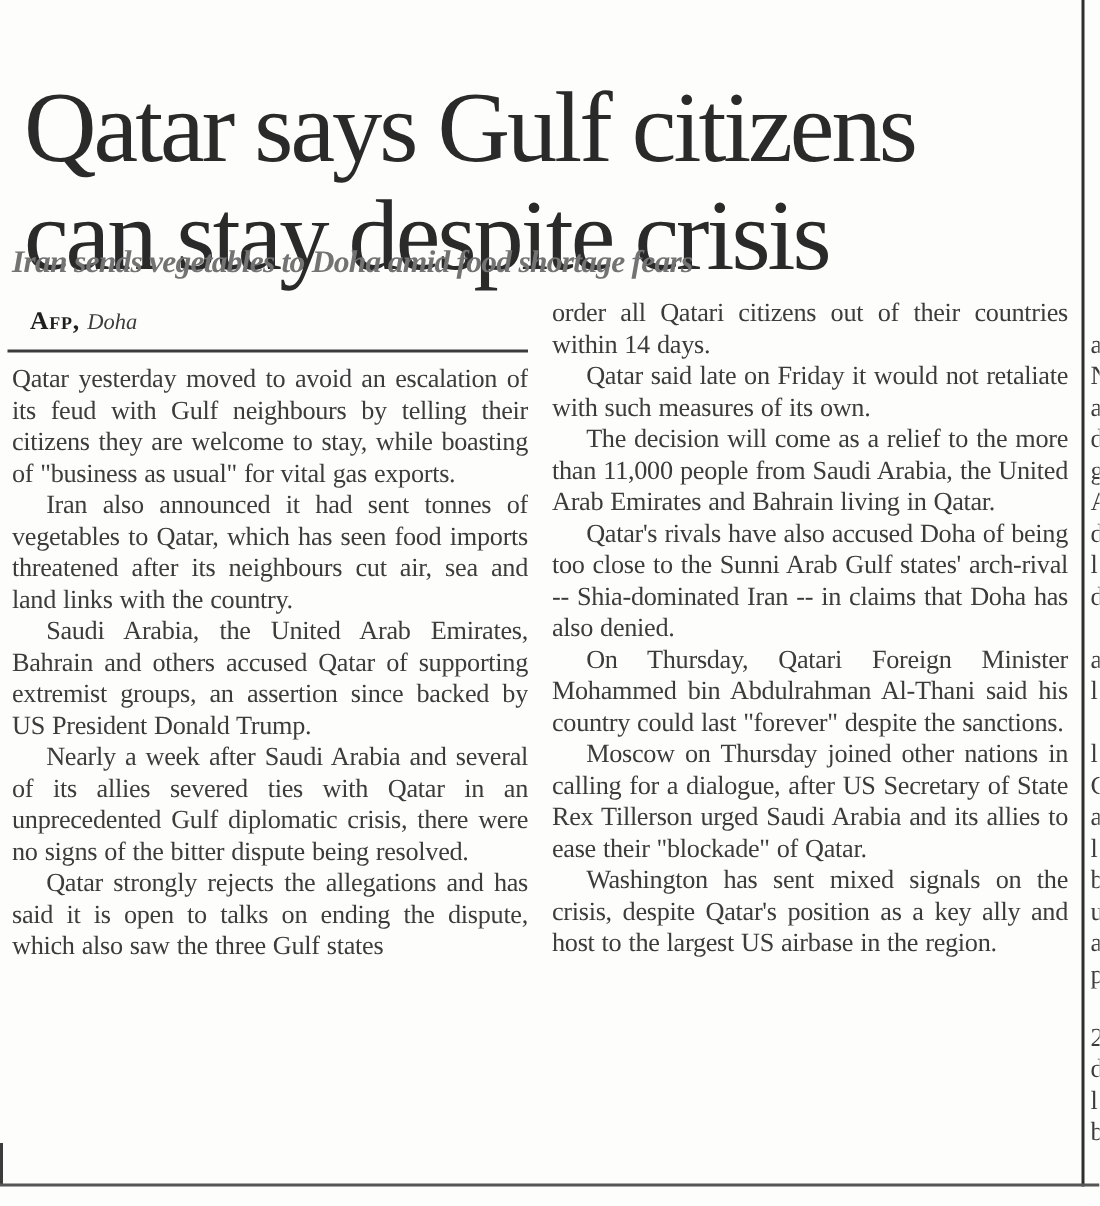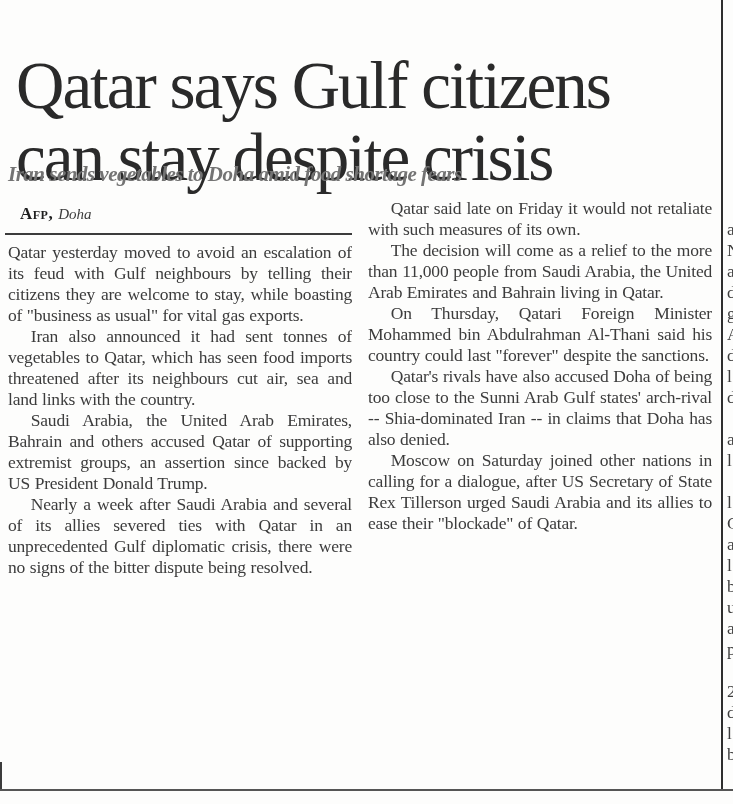--- a/index.html
+++ b/index.html
@@ -100,28 +100,31 @@
     <span class="agency">Afp,</span><span class="location">Doha</span>
   </div>
 
   <div class="byline-rule"></div>
 
   <div class="col col-left">
     <p class="no-indent">Qatar yesterday moved to avoid an escalation of its feud with Gulf neighbours by telling their citizens they are welcome to stay, while boasting of "business as usual" for vital gas exports.</p>
     <p>Iran also announced it had sent tonnes of vegetables to Qatar, which has seen food imports threatened after its neighbours cut air, sea and land links with the country.</p>
     <p>Saudi Arabia, the United Arab Emirates, Bahrain and others accused Qatar of supporting extremist groups, an assertion since backed by US President Donald Trump.</p>
     <p>Nearly a week after Saudi Arabia and several of its allies severed ties with Qatar in an unprecedented Gulf diplomatic crisis, there were no signs of the bitter dispute being resolved.</p>
+    <p>Qatar strongly rejects the allegations and has said it is open to talks on ending the dispute, which also saw the three Gulf states</p>
   </div>
 
   <div class="col col-middle">
+    <p class="no-indent">order all Qatari citizens out of their countries within 14 days.</p>
     <p>Qatar said late on Friday it would not retaliate with such measures of its own.</p>
     <p>The decision will come as a relief to the more than 11,000 people from Saudi Arabia, the United Arab Emirates and Bahrain living in Qatar.</p>
+    <p>Qatar's rivals have also accused Doha of being too close to the Sunni Arab Gulf states' arch-rival -- Shia-dominated Iran -- in claims that Doha has also denied.</p>
     <p>On Thursday, Qatari Foreign Minister Mohammed bin Abdulrahman Al-Thani said his country could last "forever" despite the sanctions.</p>
-    <p>Qatar's rivals have also accused Doha of being too close to the Sunni Arab Gulf states' arch-rival -- Shia-dominated Iran -- in claims that Doha has also denied.</p>
-    <p>Moscow on Saturday joined other nations in calling for a dialogue, after US Secretary of State Rex Tillerson urged Saudi Arabia and its allies to ease their "blockade" of Qatar.</p>
+    <p>Moscow on Thursday joined other nations in calling for a dialogue, after US Secretary of State Rex Tillerson urged Saudi Arabia and its allies to ease their "blockade" of Qatar.</p>
+    <p>Washington has sent mixed signals on the crisis, despite Qatar's position as a key ally and host to the largest US airbase in the region.</p>
   </div>
 
   <div class="column-divider"></div>
 
   <div class="right-fragment">
 a
 N
 a
 d
 g

